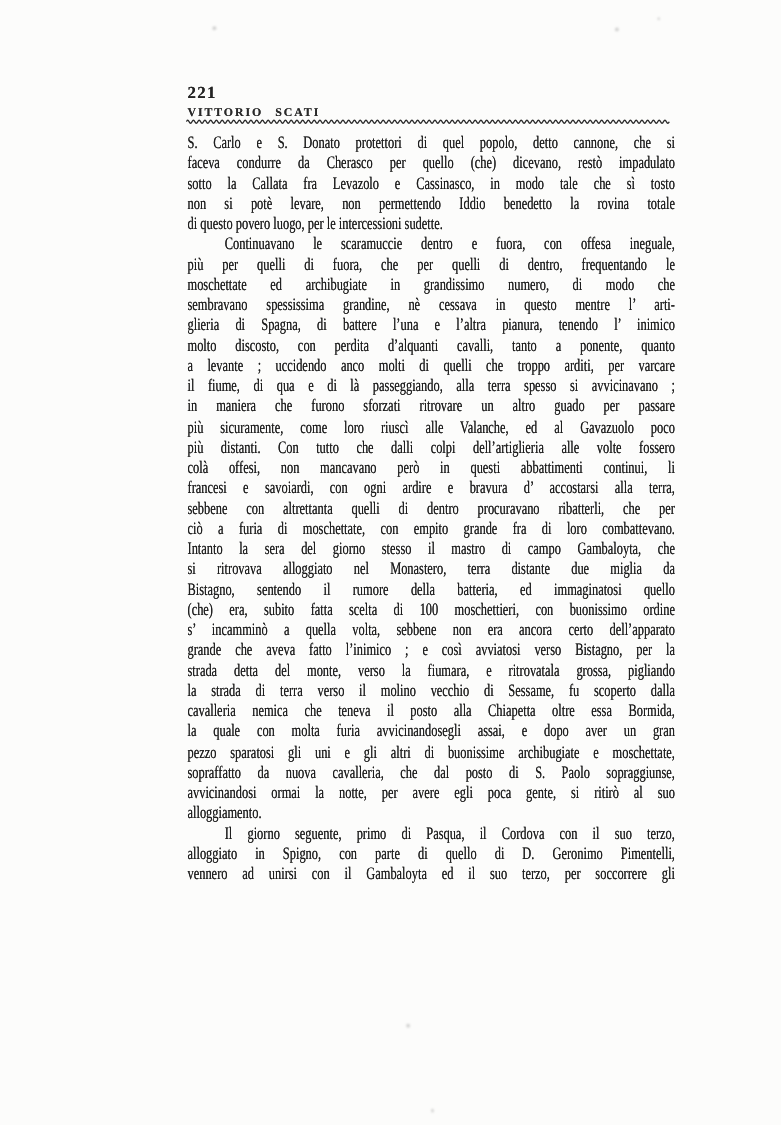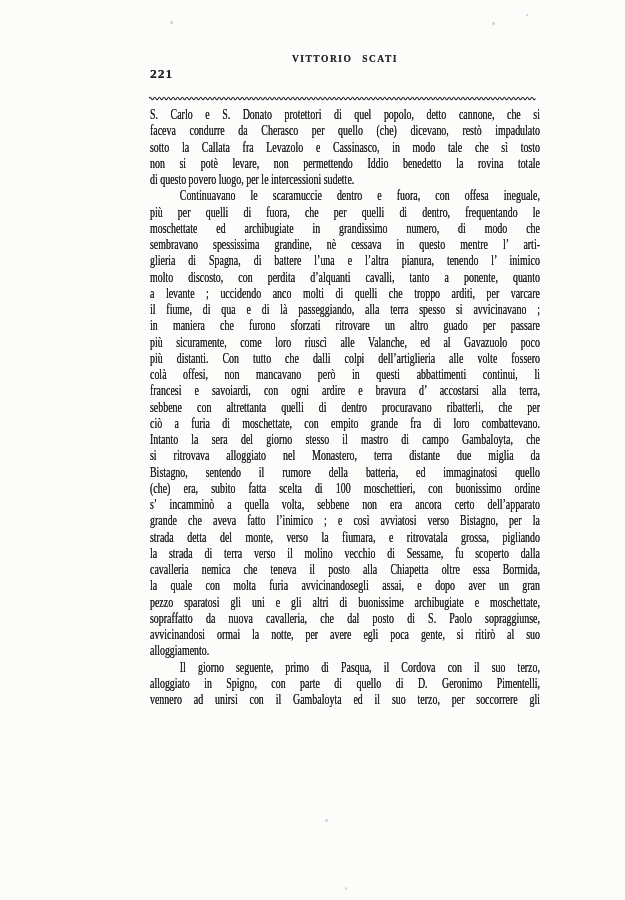--- a/index.html
+++ b/index.html
@@ -21,23 +21,23 @@
     top: 66px;
     font-size: 13.5px;
     font-weight: bold;
     letter-spacing: 1px;
     color: #242424;
     text-shadow: 0 0 0.4px rgba(30,30,30,0.8);
   }
   .hdr-title {
     position: absolute;
     left: 150px;
-    top: 54px;
+    top: 86px;
     width: 390px;
-    text-align: center;
+    text-align: left;
     font-size: 9.5px;
     font-weight: bold;
     letter-spacing: 1.5px;
     word-spacing: 6px;
     color: #2a2a2a;
     text-shadow: 0 0 0.4px rgba(30,30,30,0.8);
   }
   .rule-wrap {
     position: absolute;
     left: 149px;

